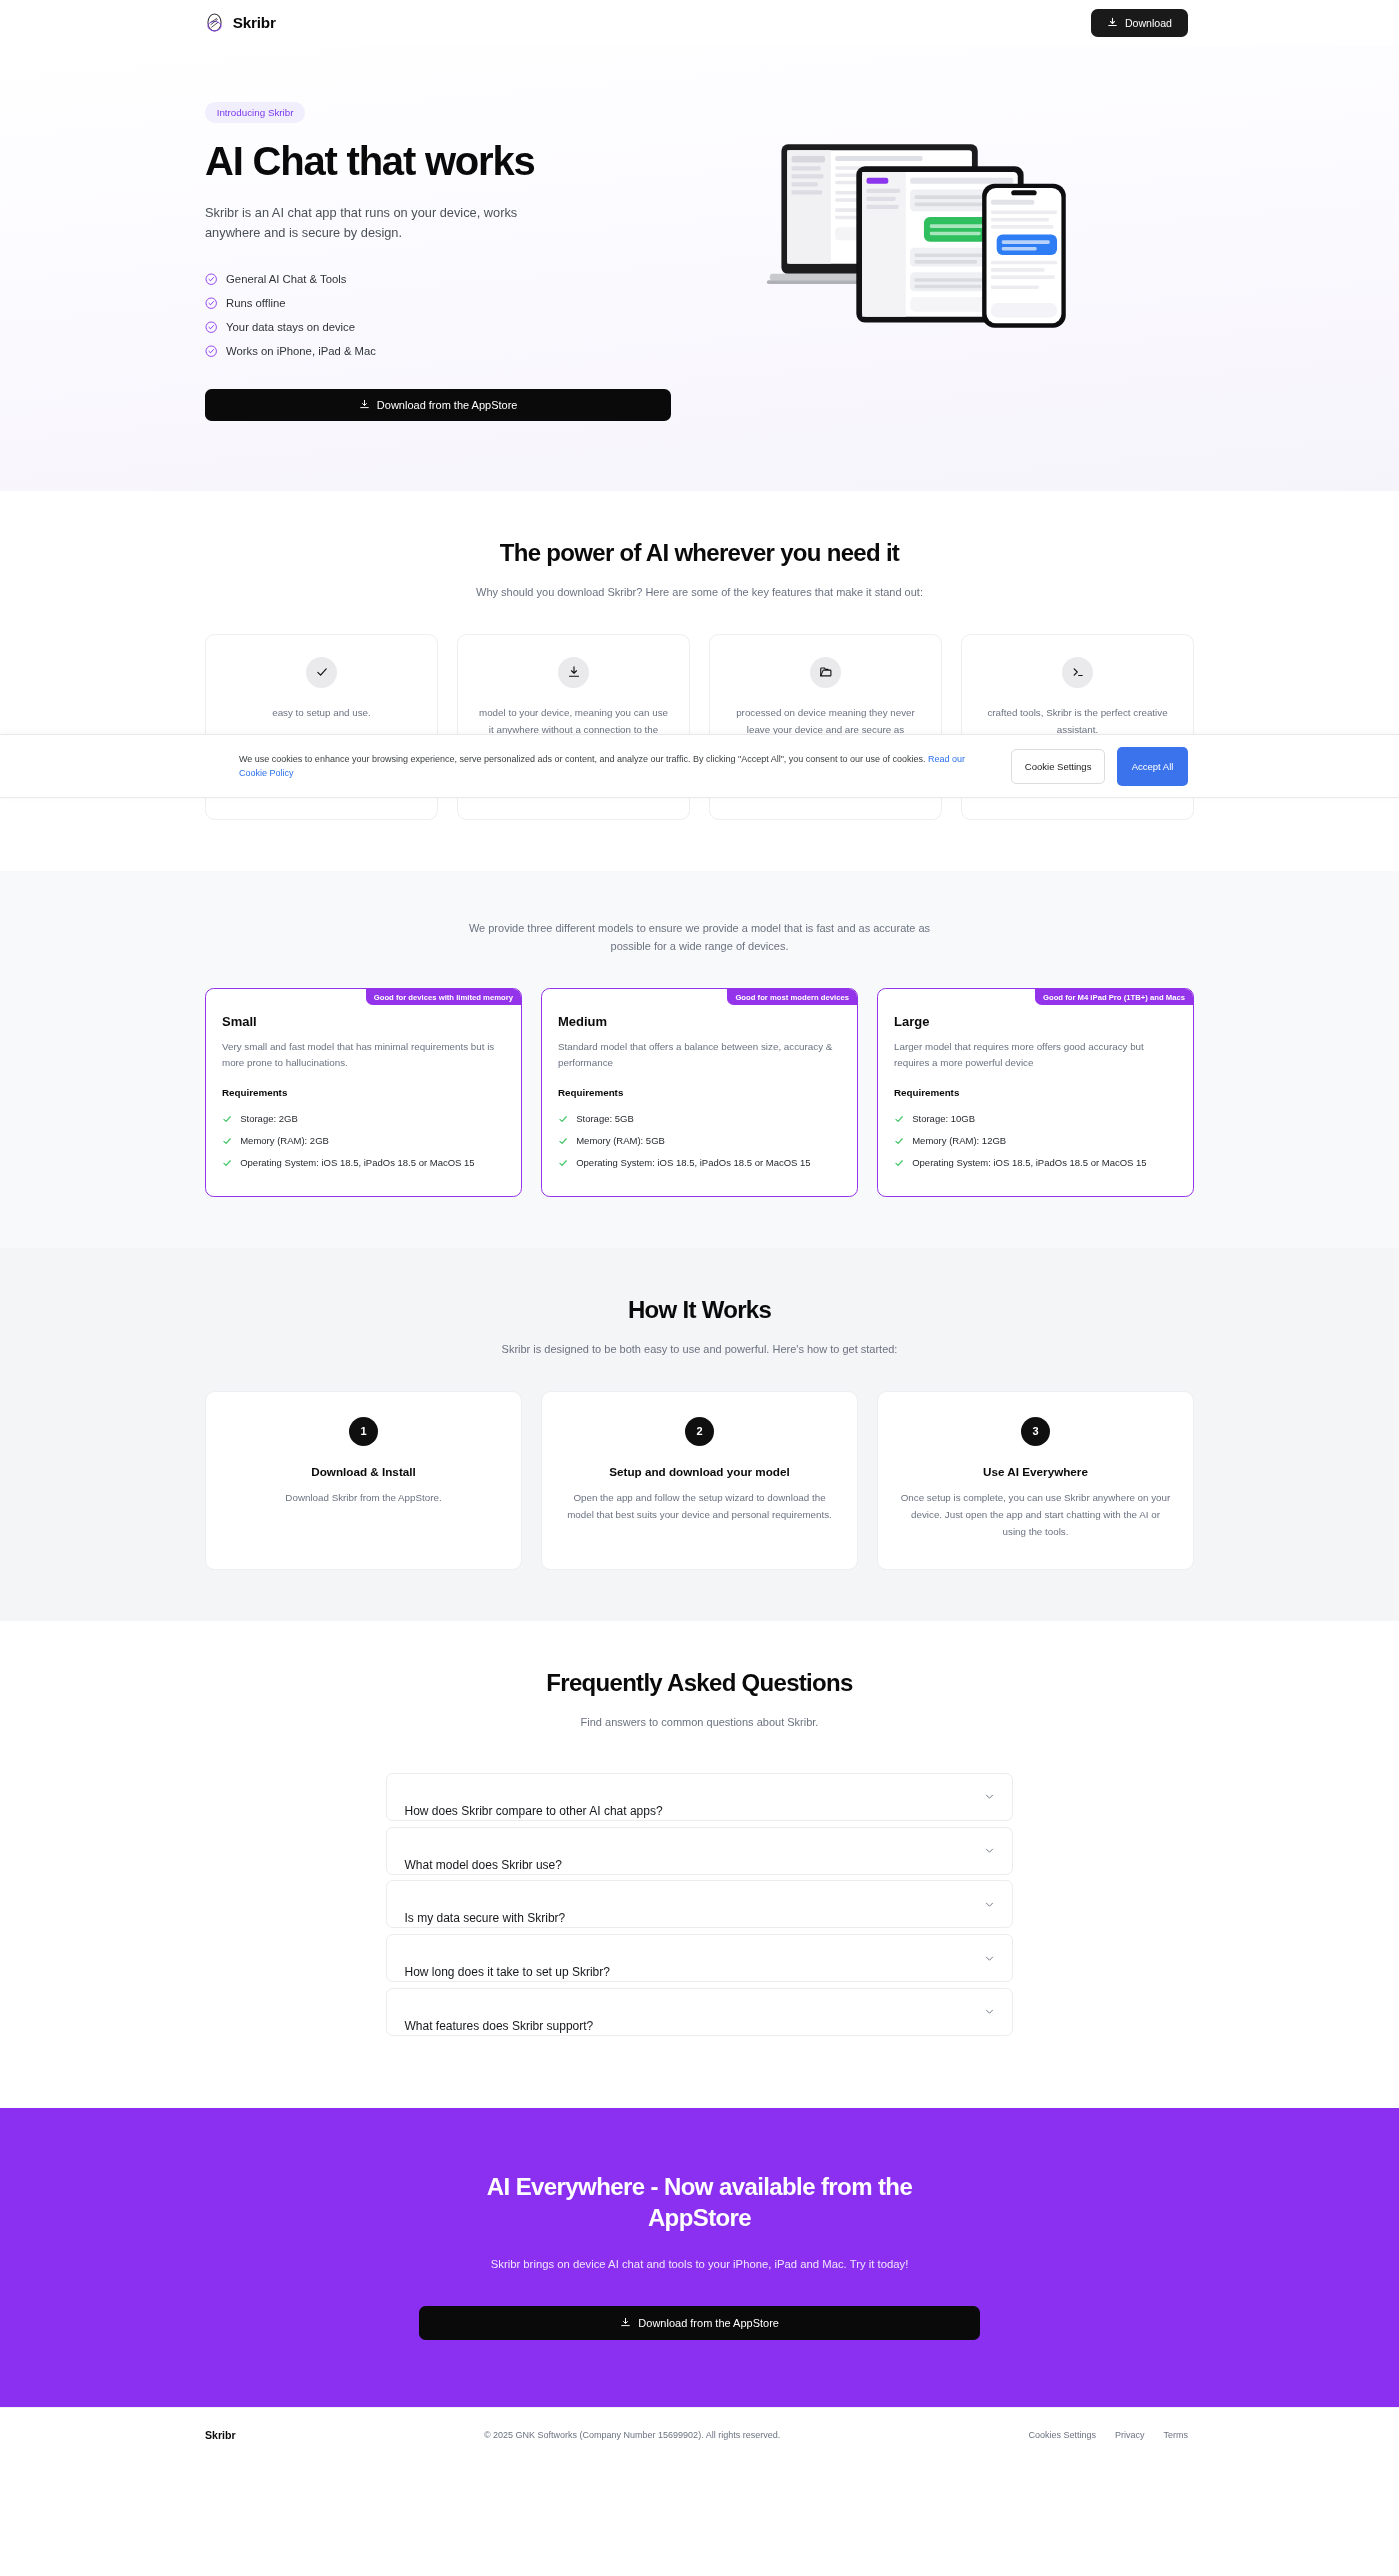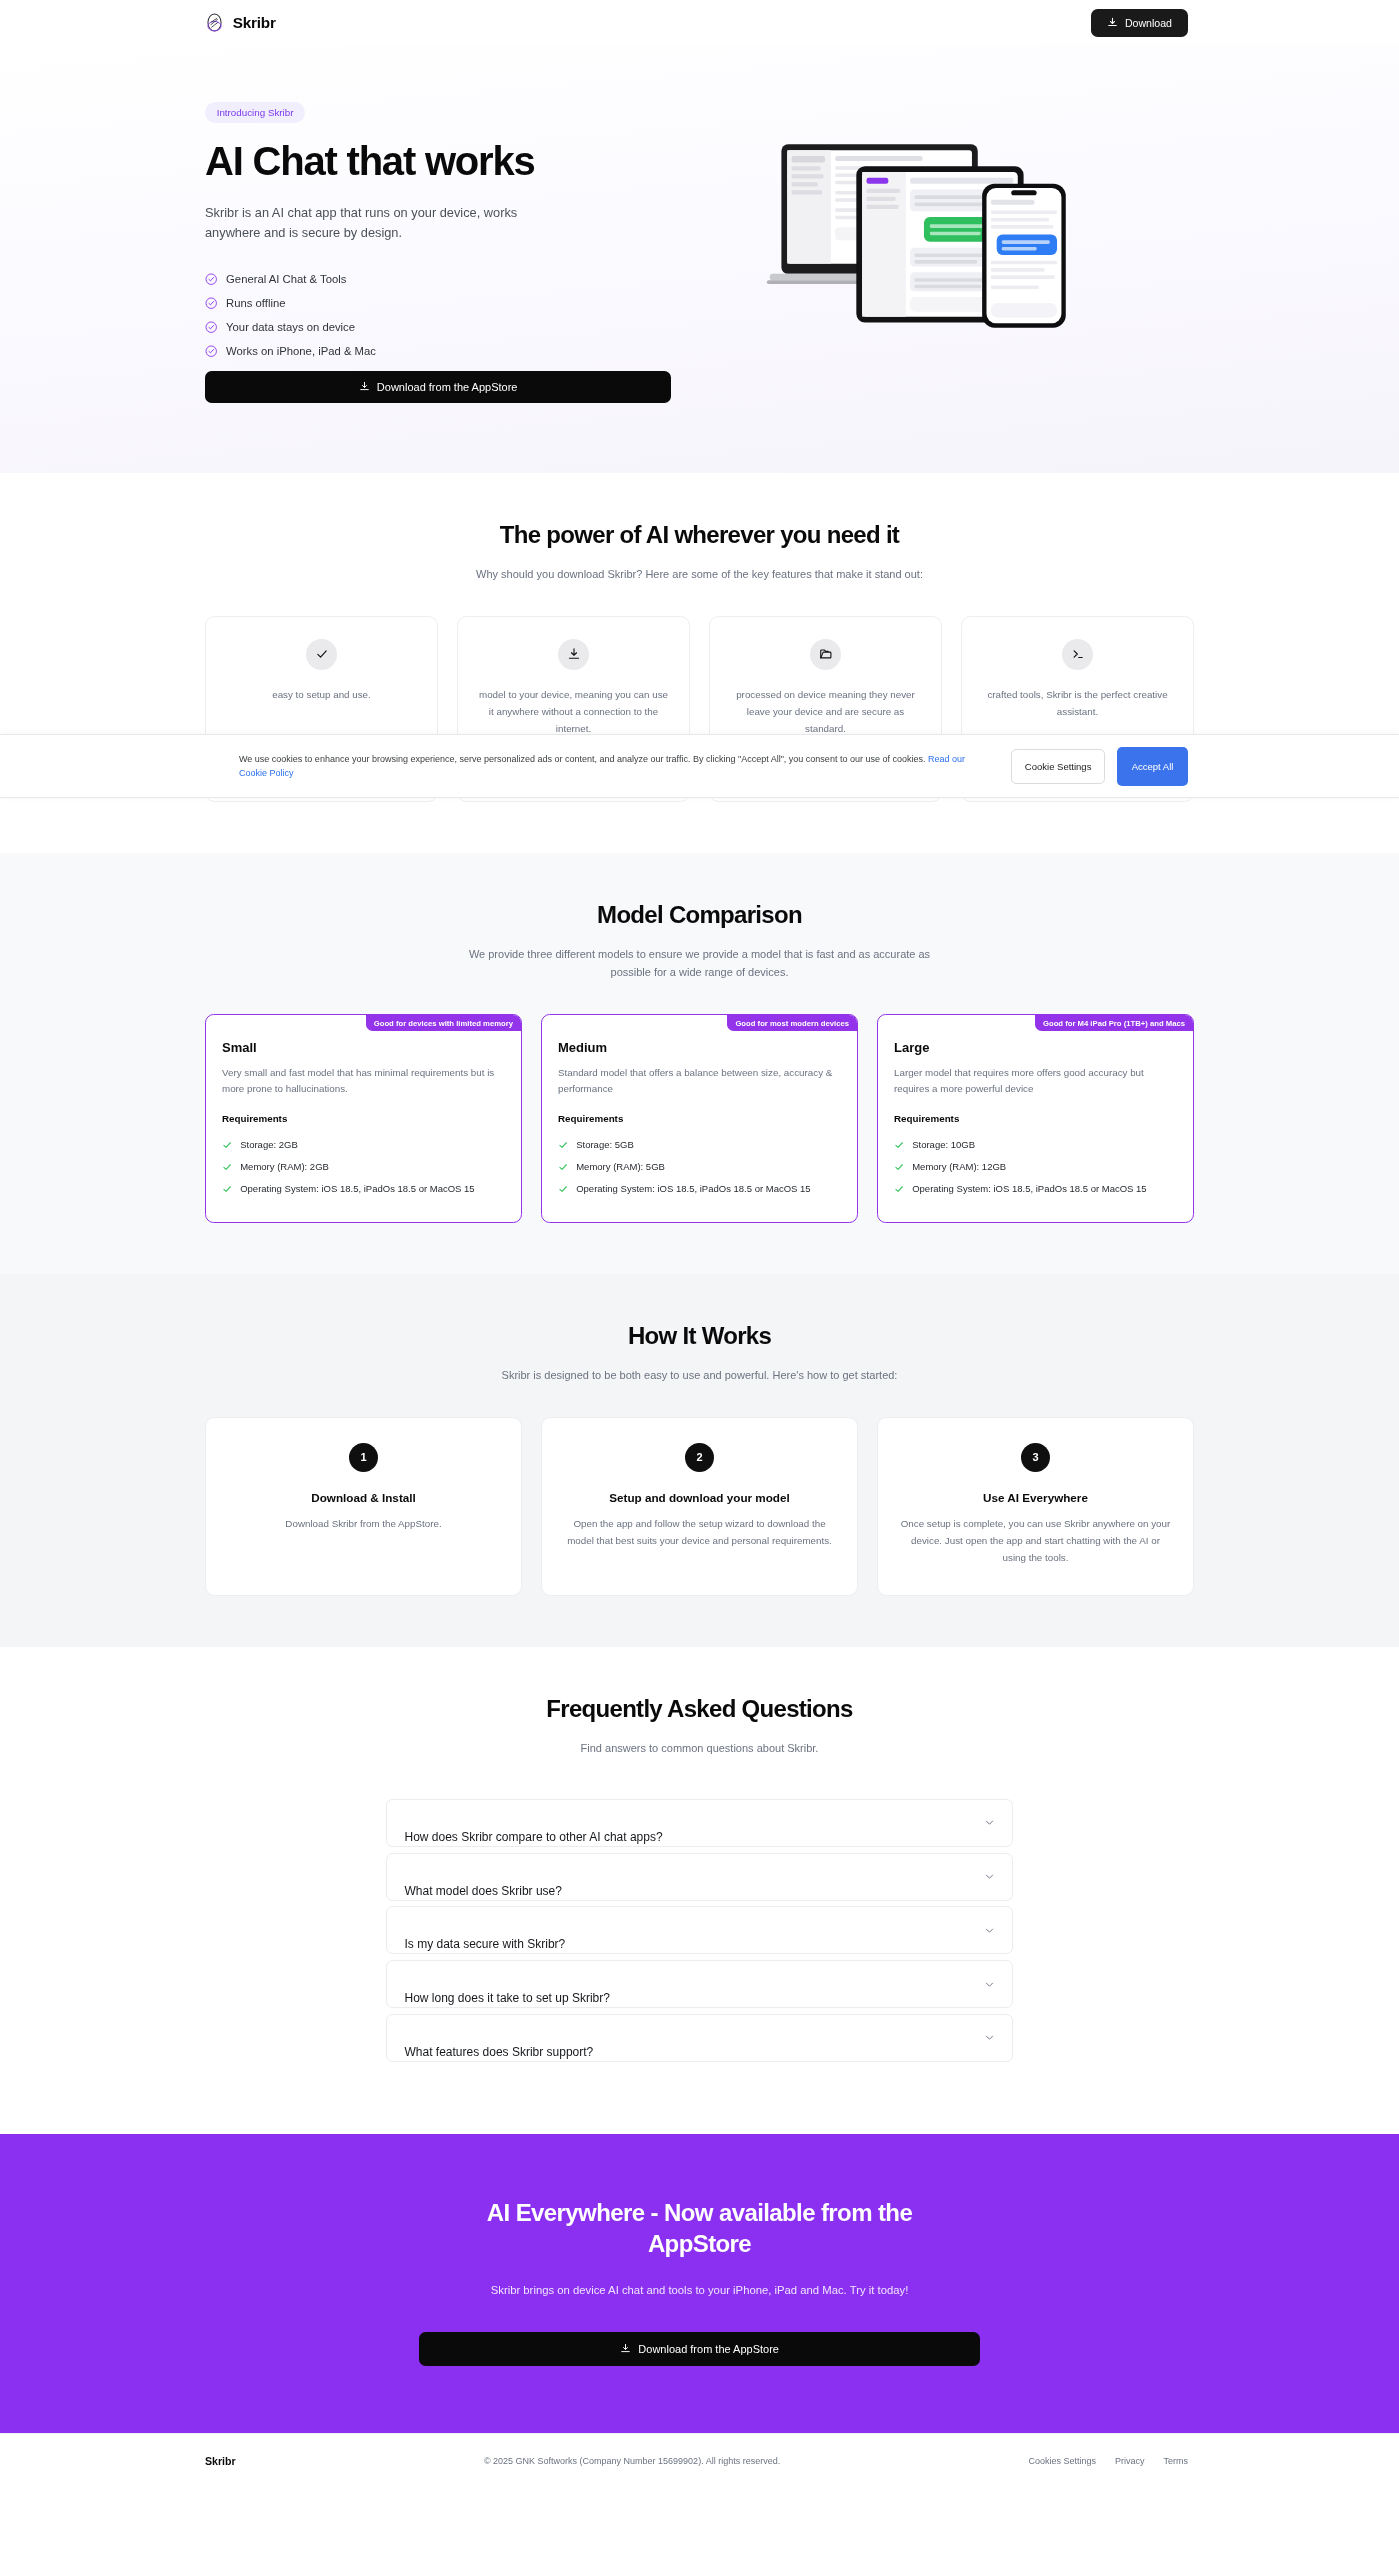--- a/index.html
+++ b/index.html
@@ -49,21 +49,21 @@
   }
   h1.hero-title {
     font-size: 40px; line-height: 1.11; font-weight: 800;
     letter-spacing: -1.2px; color: #0a0a0a; margin-bottom: 19px;
   }
   h1.hero-title .accent { color: #8b35ec; display: block; }
   .hero-sub {
     font-size: 12.8px; line-height: 1.62; color: #4b5158;
     max-width: 350px; margin-bottom: 23px;
   }
-  .hero-list { list-style: none; margin-bottom: 8px; }
+  .hero-list { list-style: none; margin-bottom: 26px; }
   .hero-list li {
     display: flex; align-items: center; gap: 8.7px;
     font-size: 11.3px; color: #2f343a; padding: 5.8px 0;
   }
   .check-circle { width: 12.4px; height: 12.4px; flex: 0 0 12.4px; display: block; }
   .btn-appstore {
     background: #0a0a0a; color: #fff; border-radius: 6.6px;
     height: 32px; width: 466px; font-size: 11px; font-weight: 500;
   }
   .hero-right {
@@ -378,21 +378,20 @@
             </svg>
         </div>
         <div class="feat-title"></div>
         <div class="feat-desc">crafted tools, Skribr is the perfect creative assistant.</div>
       </div>
 
     </div>
   </section>
 
   <section class="section sec-gray">
-    <h2 class="sec-title">Model Comparison</h2>
     <p class="sec-sub">We provide three different models to ensure we provide a model that is fast and as accurate as possible for a wide range of devices.</p>
     <div class="model-grid">
 
       <div class="model-card">
         <div class="model-badge">Good for devices with limited memory</div>
         <div class="model-name">Small</div>
         <div class="model-desc">Very small and fast model that has minimal requirements but is more prone to hallucinations.</div>
         <div class="model-req-title">Requirements</div>
         <ul class="model-req">
           <li>

